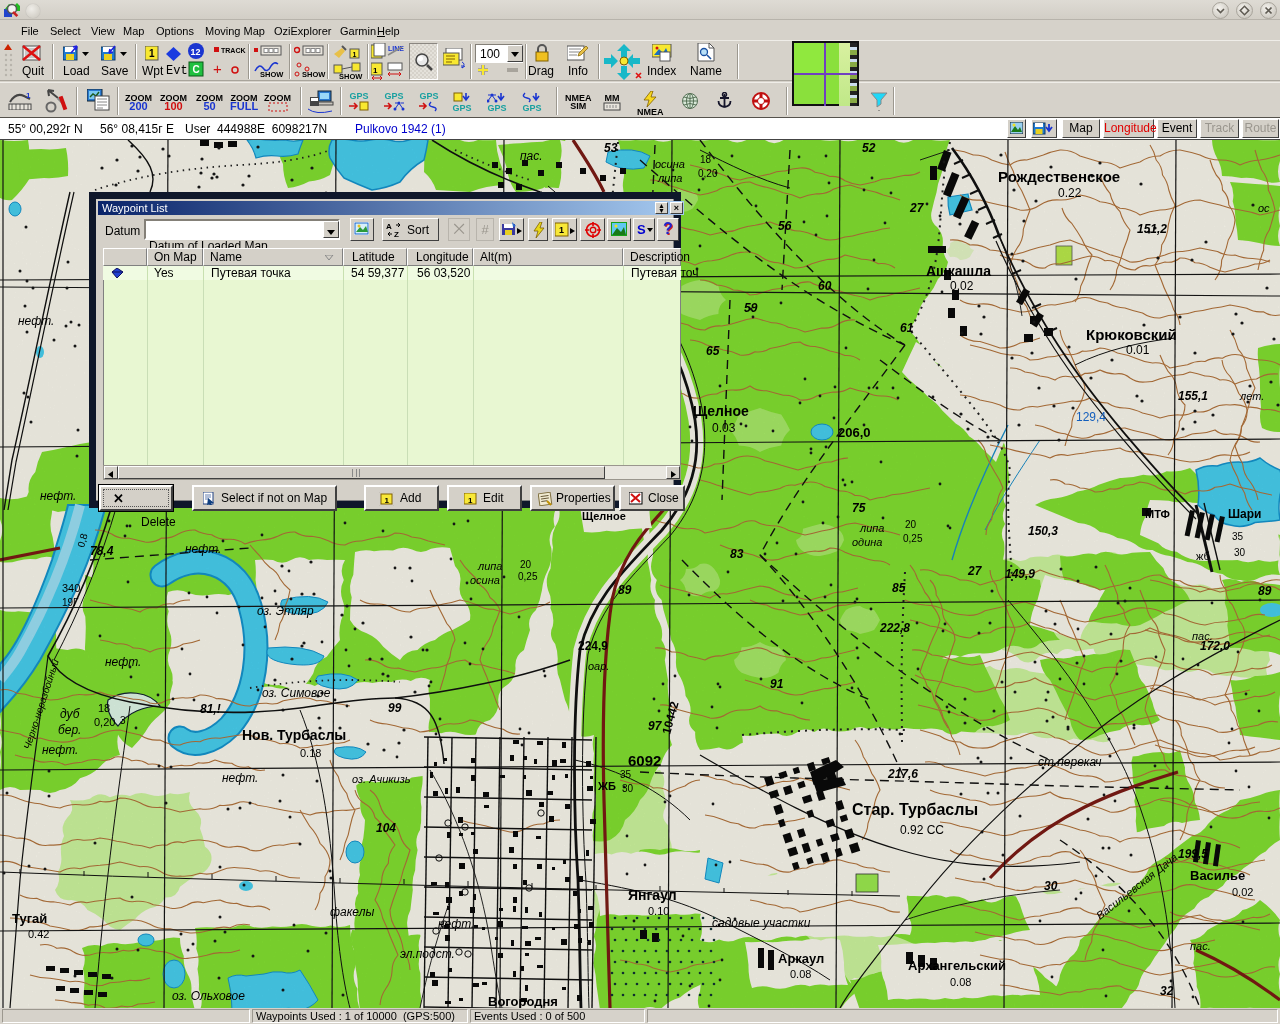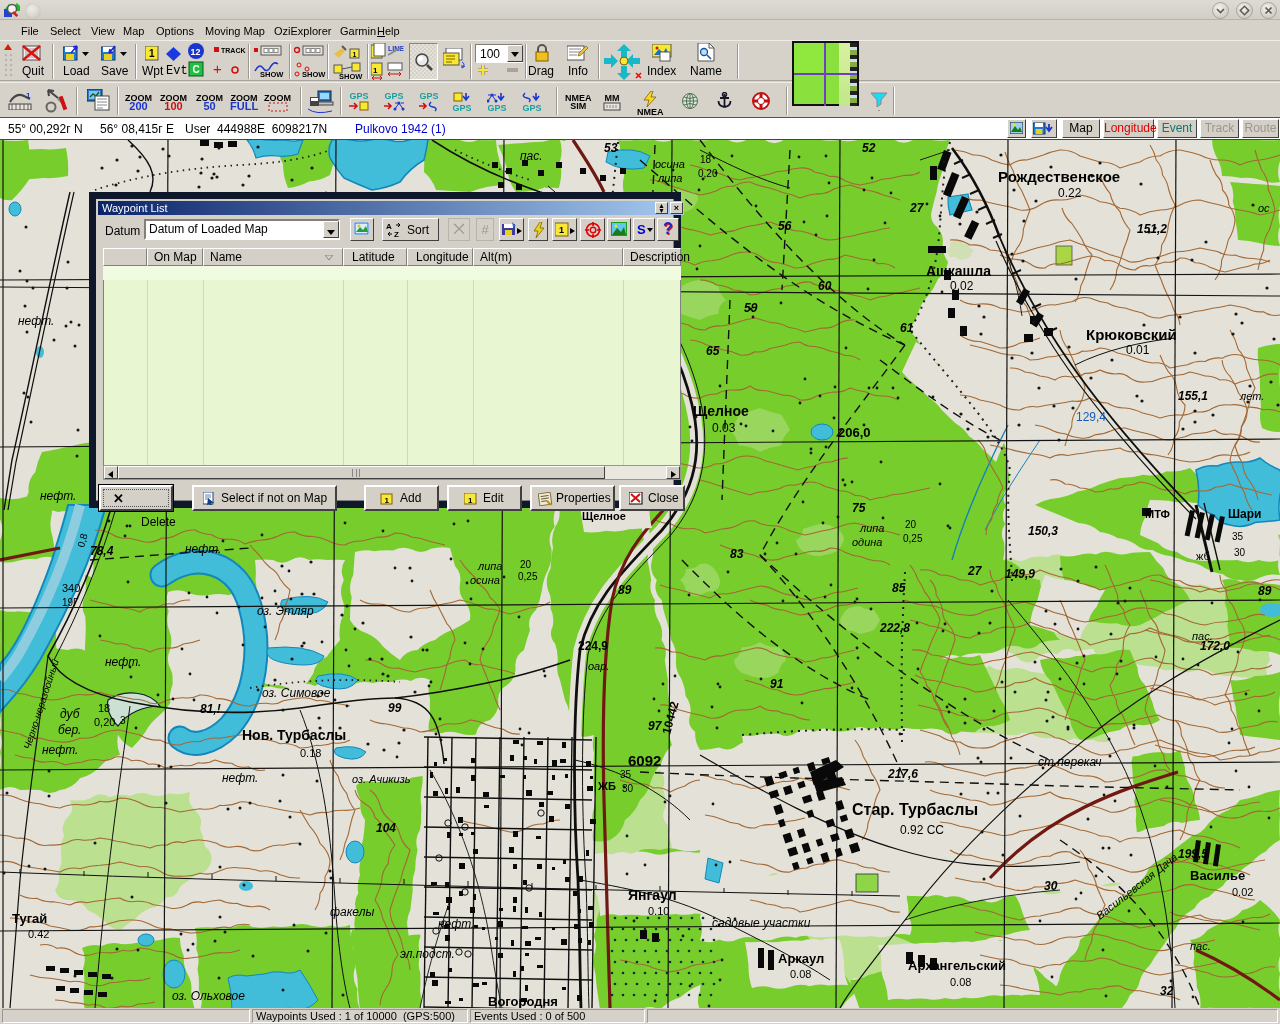--- a/index.html
+++ b/index.html
@@ -337,21 +337,21 @@
           <circle cx="4" cy="3" r="1.5" fill="#f0e020"></circle>
         </svg></span>
     <span class="abs" style="left:1031px;top:1px;width:26px;height:19px;background:#d4d0c8;border:1px solid;border-color:#fff #404040 #404040 #fff;"><svg width="22" height="13" style="margin:2px 1px">
           <rect x="0" y="1" width="12" height="11" fill="#207ad0" stroke="#103860"></rect>
           <rect x="2" y="1" width="8" height="4" fill="#fff"></rect>
           <rect x="2.5" y="7" width="7" height="5" fill="#e8d020"></rect>
           <path d="M16,2 v6 m-3,-3 l3,4 3,-4" stroke="#1a35d0" stroke-width="1.8" fill="none"></path>
         </svg></span>
     <span class="abs" style="left:1062px;top:1px;width:38px;height:19px;background:#d4d0c8;border:1px solid;border-color:#fff #404040 #404040 #fff;text-align:center;line-height:17px;font-size:12px;color:#000;">Map</span>
     <span class="abs" style="left:1103px;top:1px;width:51px;height:19px;background:#d4d0c8;border:1px solid;border-color:#fff #404040 #404040 #fff;text-align:center;line-height:17px;font-size:12px;color:#e00000;">Longitude</span>
-    <span class="abs" style="left:1157px;top:1px;width:40px;height:19px;background:#d4d0c8;border:1px solid;border-color:#fff #404040 #404040 #fff;text-align:center;line-height:17px;font-size:12px;color:#0f766e;">Event</span>
+    <span class="abs" style="left:1157px;top:1px;width:40px;height:19px;background:#d4d0c8;border:1px solid;border-color:#fff #404040 #404040 #fff;text-align:center;line-height:17px;font-size:12px;color:#000000;">Event</span>
     <span class="abs" style="left:1200px;top:1px;width:39px;height:19px;background:#d4d0c8;border:1px solid;border-color:#fff #404040 #404040 #fff;text-align:center;line-height:17px;font-size:12px;color:#9a968e;">Track</span>
     <span class="abs" style="left:1242px;top:1px;width:37px;height:19px;background:#d4d0c8;border:1px solid;border-color:#fff #404040 #404040 #fff;text-align:center;line-height:17px;font-size:12px;color:#9a968e;">Route</span>
   </span>
 </div>
 
 <div class="abs" style="left:0;top:140px;width:1280px;height:868px;overflow:hidden;background:#f7f5ea;">
 <svg id="map" width="1280" height="868" viewBox="0 140 1280 868">
 <path d="M 70.0 800.0 Q 80.1 801.6 90.0 798.7 Q 99.5 790.4 110.0 797.3 Q 119.8 793.1 130.0 796.0 Q 139.7 790.9 150.0 794.7 Q 160.3 797.8 170.0 793.3 Q 180.2 795.5 190.0 792.0 Q 186.4 802.8 195.0 810.2 Q 203.9 817.6 200.0 828.5 Q 203.7 837.3 205.0 846.8 Q 214.8 853.9 210.0 865.0 Q 205.1 874.1 195.0 875.8 Q 187.4 881.2 180.0 886.7 Q 176.9 898.2 165.0 897.5 Q 160.3 906.8 150.0 908.3 Q 141.1 911.8 135.0 919.2 Q 127.1 924.0 120.0 930.0 Q 109.5 928.8 103.8 920.0 Q 96.4 913.8 87.5 910.0 Q 82.0 900.8 71.2 900.0 Q 59.0 901.7 55.0 890.0 Q 61.3 881.8 58.0 872.0 Q 62.6 863.5 61.0 854.0 Q 60.0 844.6 64.0 836.0 Q 60.1 826.1 67.0 818.0 Q 75.7 810.2 70.0 800.0 Z" fill="#cbf29c"></path>
 <path d="M 350.0 540.0 Q 359.6 538.5 368.6 542.1 Q 378.6 536.7 387.1 544.3 Q 397.2 538.9 405.7 546.4 Q 414.4 553.0 424.3 548.6 Q 433.4 551.3 442.9 550.7 Q 451.6 556.7 461.4 552.9 Q 470.3 557.6 480.0 555.0 Q 483.5 563.7 488.0 572.0 Q 485.2 583.7 496.0 589.0 Q 501.8 596.7 504.0 606.0 Q 507.2 614.9 512.0 623.0 Q 511.2 633.7 520.0 640.0 Q 511.4 643.4 505.0 650.0 Q 494.3 650.2 490.0 660.0 Q 481.8 664.0 475.0 670.0 Q 465.7 672.3 460.0 680.0 Q 456.5 691.0 445.0 690.0 Q 439.9 698.6 430.0 700.0 Q 419.3 696.5 412.5 687.5 Q 399.8 686.7 395.0 675.0 Q 383.8 672.2 377.5 662.5 Q 365.0 661.4 360.0 650.0 Q 355.6 641.2 358.3 631.7 Q 359.7 622.3 356.7 613.3 Q 353.7 604.4 355.0 595.0 Q 352.1 586.0 353.3 576.7 Q 347.9 567.9 351.7 558.3 Q 347.1 549.5 350.0 540.0 Z" fill="#cbf29c"></path>
 <path d="M 560.0 760.0 Q 569.3 768.0 580.0 762.0 Q 589.8 765.4 600.0 764.0 Q 609.8 766.7 620.0 766.0 Q 630.5 761.8 640.0 768.0 Q 649.6 772.6 660.0 770.0 Q 666.8 778.5 662.9 788.6 Q 666.2 797.6 665.7 807.1 Q 659.4 817.6 668.6 825.7 Q 667.8 835.3 671.4 844.3 Q 672.0 853.7 674.3 862.9 Q 672.8 872.6 677.1 881.4 Q 673.1 891.5 680.0 900.0 Q 669.6 898.8 662.0 906.0 Q 654.4 913.1 644.0 912.0 Q 637.4 922.1 626.0 918.0 Q 617.9 923.8 608.0 924.0 Q 600.2 930.5 590.0 930.0 Q 581.4 923.1 581.0 912.0 Q 582.8 899.8 572.0 894.0 Q 572.9 882.3 563.0 876.0 Q 555.8 868.3 554.0 858.0 Q 551.7 847.9 545.0 840.0 Q 545.2 829.7 548.8 820.0 Q 557.1 811.2 552.5 800.0 Q 553.7 789.9 556.2 780.0 Q 554.4 769.3 560.0 760.0 Z" fill="#cbf29c"></path>
@@ -1506,21 +1506,21 @@
 </div>
 
 <div id="wpdlg" class="abs" style="left:89px;top:192px;width:592px;height:316px;background:#d4d0c8;border:7px solid #0f172a;box-shadow:-1px -1px 0 #808080 inset;">
 
   <div class="abs" style="left:2px;top:2px;width:586px;height:14px;background:linear-gradient(to right,#0a246a,#a6caf0);color:#fff;font-size:11px;line-height:14px;padding-left:4px;">Waypoint List</div>
   <div class="abs" style="left:559px;top:3px;width:13px;height:12px;background:#d4d0c8;border:1px solid;border-color:#fff #404040 #404040 #fff;font-size:7px;text-align:center;line-height:5px;color:#000;">▲<br>▼</div>
   <div class="abs" style="left:574px;top:3px;width:13px;height:12px;background:#d4d0c8;border:1px solid;border-color:#fff #404040 #404040 #fff;font-size:9px;text-align:center;line-height:11px;color:#000;font-weight:bold;">×</div>
 
   <div class="abs" style="left:9px;top:25px;font-size:12px;color:#000;">Datum</div>
   <div class="abs" style="left:48px;top:20px;width:196px;height:21px;background:#fff;border:2px solid;border-color:#848078 #fff #fff #848078;">
-    <div class="abs" style="left:3px;top:1px;font-size:12px;color:#000;">Datum of Loaded Map</div>
+    <div class="abs" style="left:3px;top:18px;font-size:12px;color:#000;">Datum of Loaded Map</div>
     <div class="abs" style="left:177px;top:0;width:16px;height:17px;background:#d4d0c8;border:1px solid;border-color:#fff #404040 #404040 #fff;text-align:center;"><svg width="9" height="6" style="margin-top:5px">
           <path d="M0,0 L8,0 L4,5 Z" fill="#000"></path>
         </svg></div>
   </div>
   <div class="abs" style="left:254px;top:19px;width:24px;height:23px;background:#d4d0c8;border:1px solid;border-color:#fff #404040 #404040 #fff;">
     <svg width="16" height="14" style="margin:3px">
         <rect x="0" y="0" width="15" height="13" fill="#fff" stroke="#00t" stroke-width="1"></rect>
         <rect x="1" y="1" width="13" height="11" fill="#d6f0fa" stroke="#1a66cc"></rect>
         <path d="M2,10 L6,5 L9,8 L12,4 L14,10 Z" fill="#2a9a3a"></path>
         <circle cx="5" cy="4" r="1.5" fill="#e8c020"></circle>
@@ -1602,20 +1602,37 @@
   <div class="abs" style="left:7px;top:67px;width:578px;height:199px;background:#e8f7d2;border-left:1px solid #808080;border-right:1px solid #808080;">
     <div class="abs" style="left:43px;top:0;width:1px;height:199px;background:#c9deb6"></div>
     <div class="abs" style="left:99px;top:0;width:1px;height:199px;background:#c9deb6"></div>
     <div class="abs" style="left:239px;top:0;width:1px;height:199px;background:#c9deb6"></div>
     <div class="abs" style="left:303px;top:0;width:1px;height:199px;background:#c9deb6"></div>
     <div class="abs" style="left:369px;top:0;width:1px;height:199px;background:#c9deb6"></div>
     <div class="abs" style="left:519px;top:0;width:1px;height:199px;background:#c9deb6"></div>
   </div>
   <div class="abs" style="left:7px;top:67px;width:578px;height:14px;background:#f0fbe2;"></div>
 
+  <div id="dlgrow" style="position:absolute;left:7px;top:67px;width:578px;height:15px;font-size:12px;color:#000;white-space:nowrap;">
+    <svg width="14" height="11" style="position:absolute;left:8px;top:2px">
+        <path d="M1,4 L6,0 L12,4 L6,10 Z" fill="#2040d0" stroke="#101060"></path>
+        <path d="M1,4 L12,4" stroke="#101060"></path>
+      </svg>
+    <span class="abs" style="left:51px;top:0">Yes</span>
+    <span class="abs" style="left:108px;top:0">Путевая точка</span>
+    <span class="abs" style="left:248px;top:0">54 59,377</span>
+    <span class="abs" style="left:314px;top:0">56 03,520</span>
+    <span class="abs" style="left:528px;top:0">Путевая точ</span>
+    <div class="abs" style="left:44px;top:0;width:1px;height:15px;background:#c8e0b0"></div>
+    <div class="abs" style="left:100px;top:0;width:1px;height:15px;background:#c8e0b0"></div>
+    <div class="abs" style="left:240px;top:0;width:1px;height:15px;background:#c8e0b0"></div>
+    <div class="abs" style="left:304px;top:0;width:1px;height:15px;background:#c8e0b0"></div>
+    <div class="abs" style="left:370px;top:0;width:1px;height:15px;background:#c8e0b0"></div>
+    <div class="abs" style="left:520px;top:0;width:1px;height:15px;background:#c8e0b0"></div>
+  </div>
 
   <div class="abs" style="left:7px;top:266px;width:578px;height:15px;background:#e9e7e0;border:1px solid #9a968e;">
     <div class="abs" style="left:0;top:0;width:14px;height:13px;background:#d4d0c8;border:1px solid;border-color:#fff #404040 #404040 #fff;"><svg width="6" height="7" style="margin:3px 3px">
           <path d="M5,0 L0,3.5 L5,7 Z" fill="#000"></path>
         </svg></div>
     <div class="abs" style="left:14px;top:0;width:487px;height:13px;background:#d4d0c8;border:1px solid;border-color:#fff #404040 #404040 #fff;"></div>
     <div class="abs" style="left:248px;top:3px;width:8px;height:8px;border-left:1px solid #888;border-right:1px solid #888;"></div>
     <div class="abs" style="left:252px;top:3px;width:1px;height:8px;background:#888;"></div>
     <div class="abs" style="left:562px;top:0;width:14px;height:13px;background:#d4d0c8;border:1px solid;border-color:#fff #404040 #404040 #fff;"><svg width="6" height="7" style="margin:3px 4px">
           <path d="M0,0 L5,3.5 L0,7 Z" fill="#000"></path>

